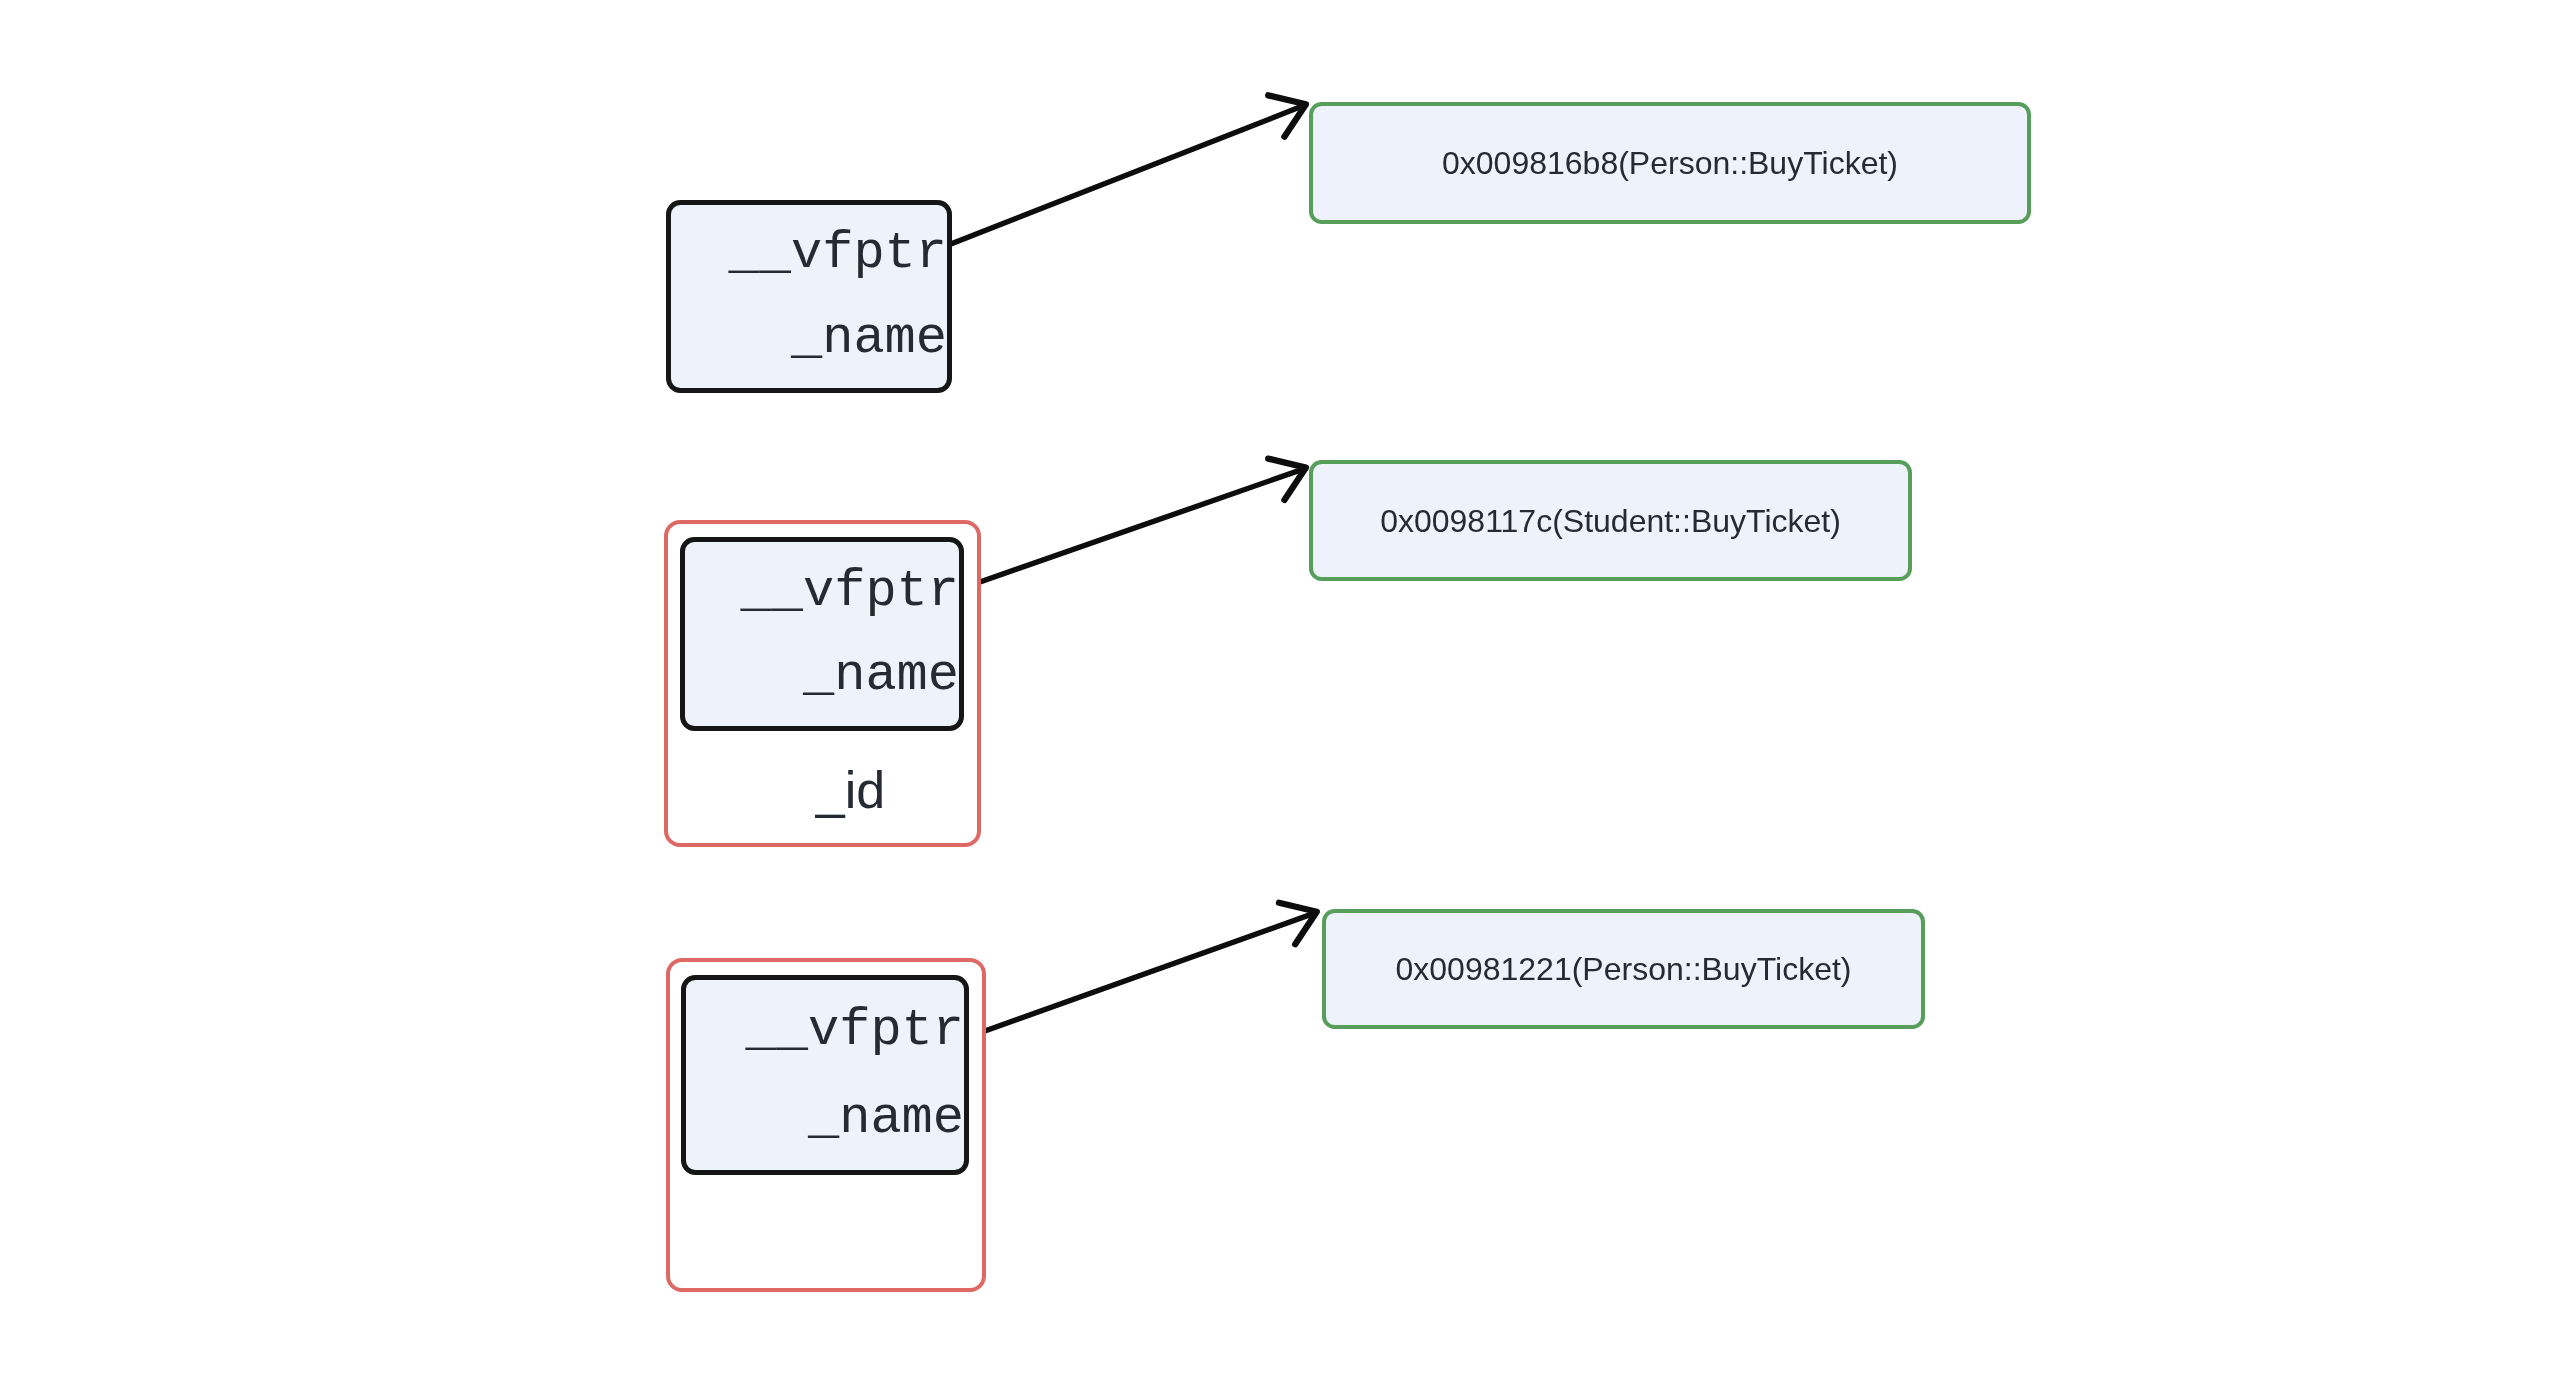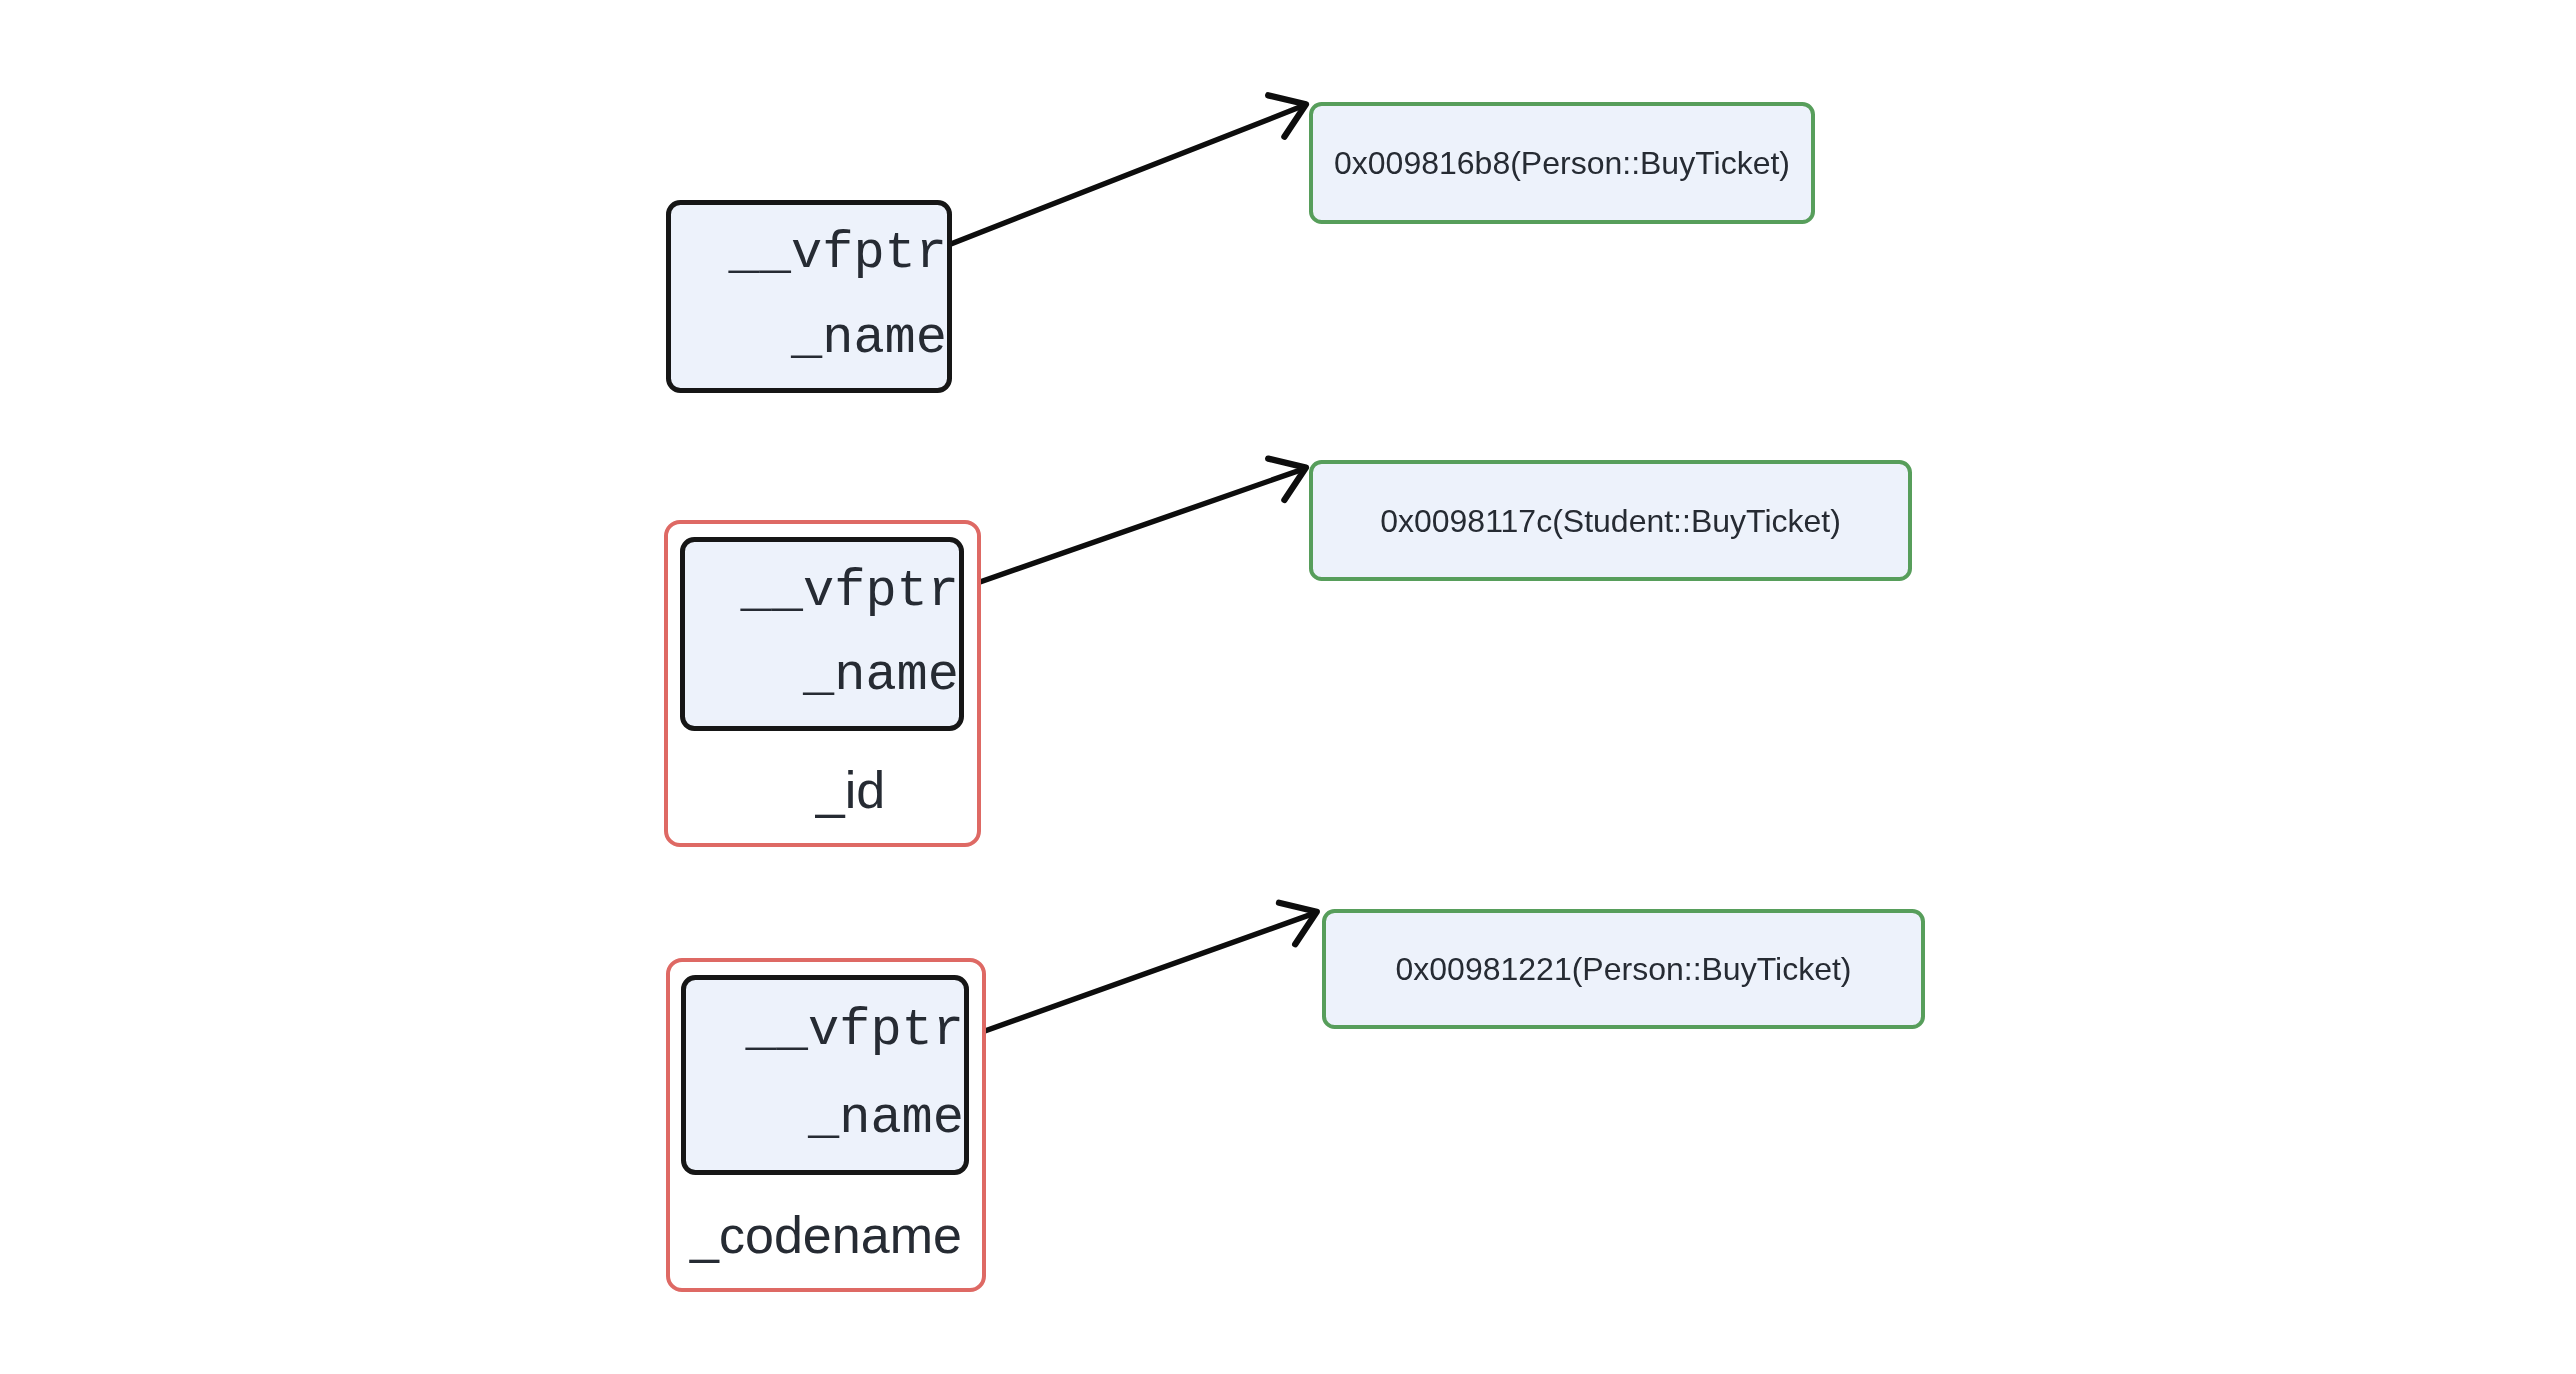--- a/index.html
+++ b/index.html
@@ -67,21 +67,21 @@
   }
   .vtable-label {
     color: var(--text, #262b33);
     font-size: 32px;
     line-height: 1;
     white-space: nowrap;
   }
 
   
   .g1-struct  { left: 666px;  top: 200px;  width: 286px; height: 193px; }
-  .g1-vtable  { left: 1309px; top: 102px;  width: 506px; height: 122px; }
+  .g1-vtable  { left: 1309px; top: 102px;  width: 722px; height: 122px; }
 
   
   .g2-outer   { left: 664px;  top: 520px;  width: 317px; height: 327px; }
   .g2-struct  { left: 680px;  top: 537px;  width: 284px; height: 194px; }
   .g2-label   { left: 692px;  top: 764px;  width: 317px; }
   .g2-vtable  { left: 1309px; top: 460px;  width: 603px; height: 121px; }
 
   
   .g3-outer   { left: 666px;  top: 958px; width: 320px; height: 334px; }
   .g3-struct  { left: 681px;  top: 975px; width: 288px; height: 200px; }
@@ -138,19 +138,18 @@
   <div class="extra-label g2-label">_id</div>
   <div class="vtable-box g2-vtable">
     <span class="vtable-label">0x0098117c(Student::BuyTicket)</span>
   </div>
 
   <div class="outer-box g3-outer"></div>
   <div class="struct-box g3-struct">
     <div class="field">__vfptr</div>
     <div class="field">_name</div>
   </div>
-  <div class="extra-label g3-label">_codename</div>
   <div class="vtable-box g3-vtable">
     <span class="vtable-label">0x00981221(Person::BuyTicket)</span>
   </div>
 
 </div>
 
 
 </body></html>

